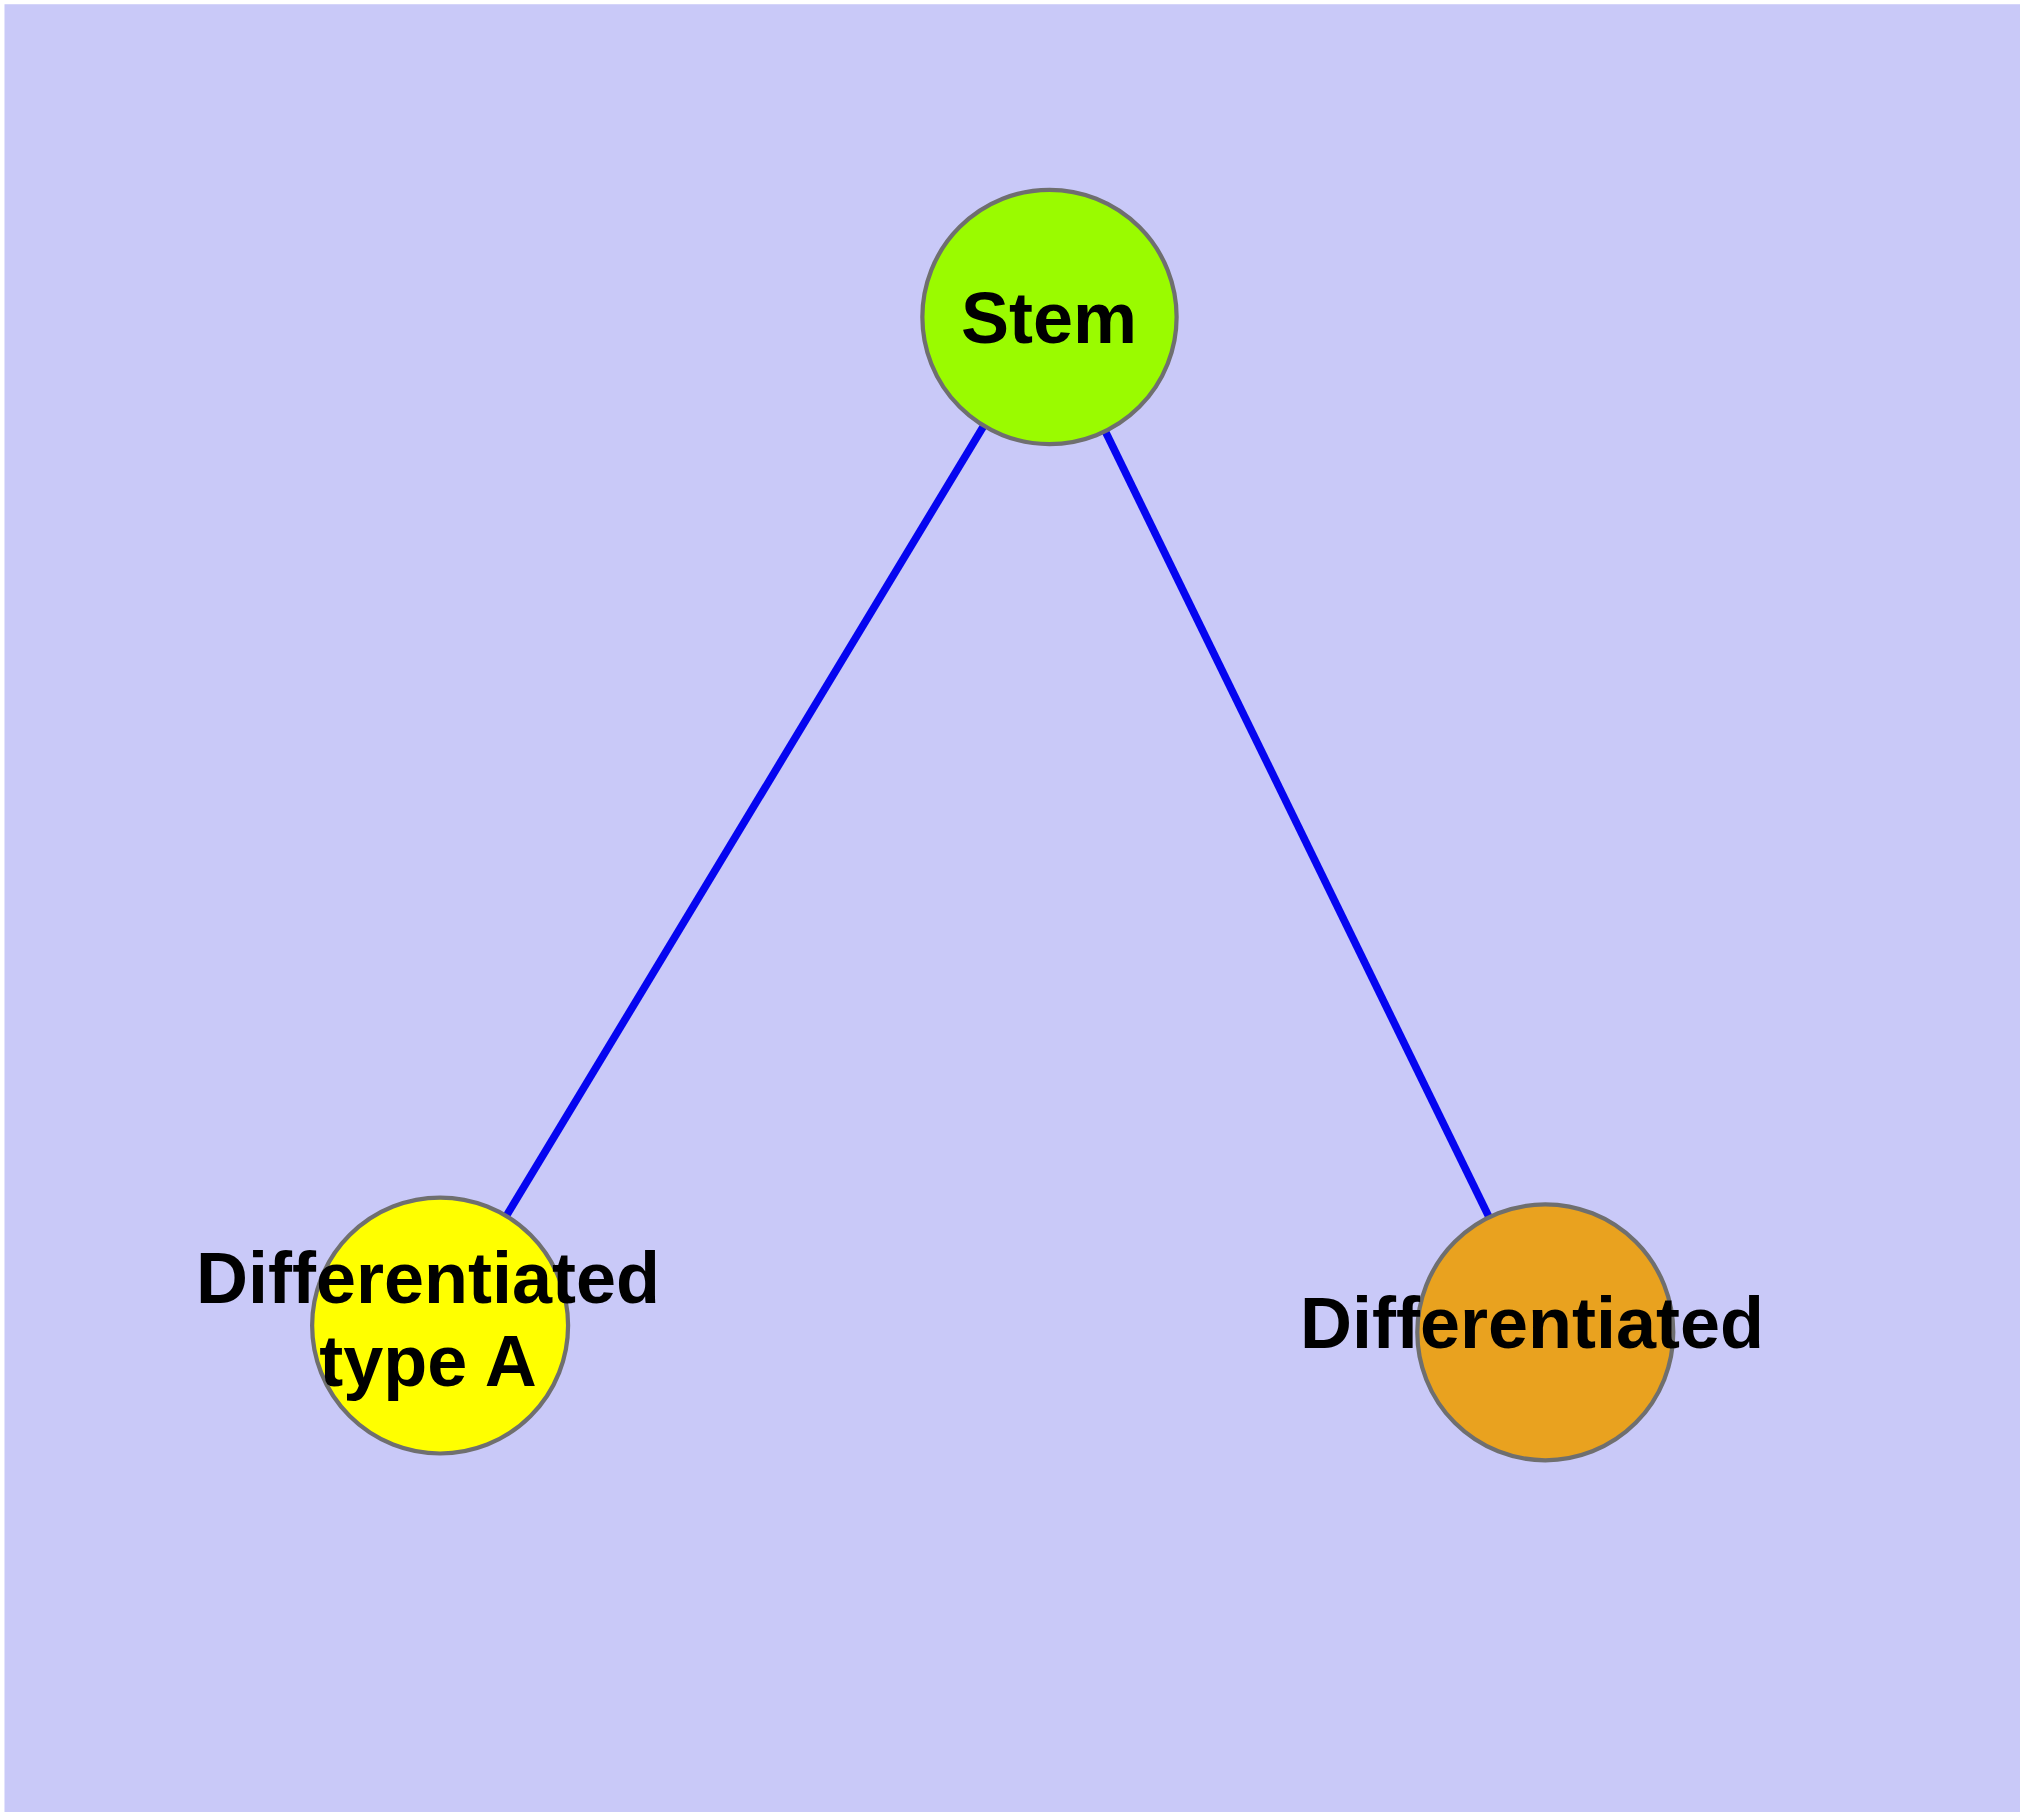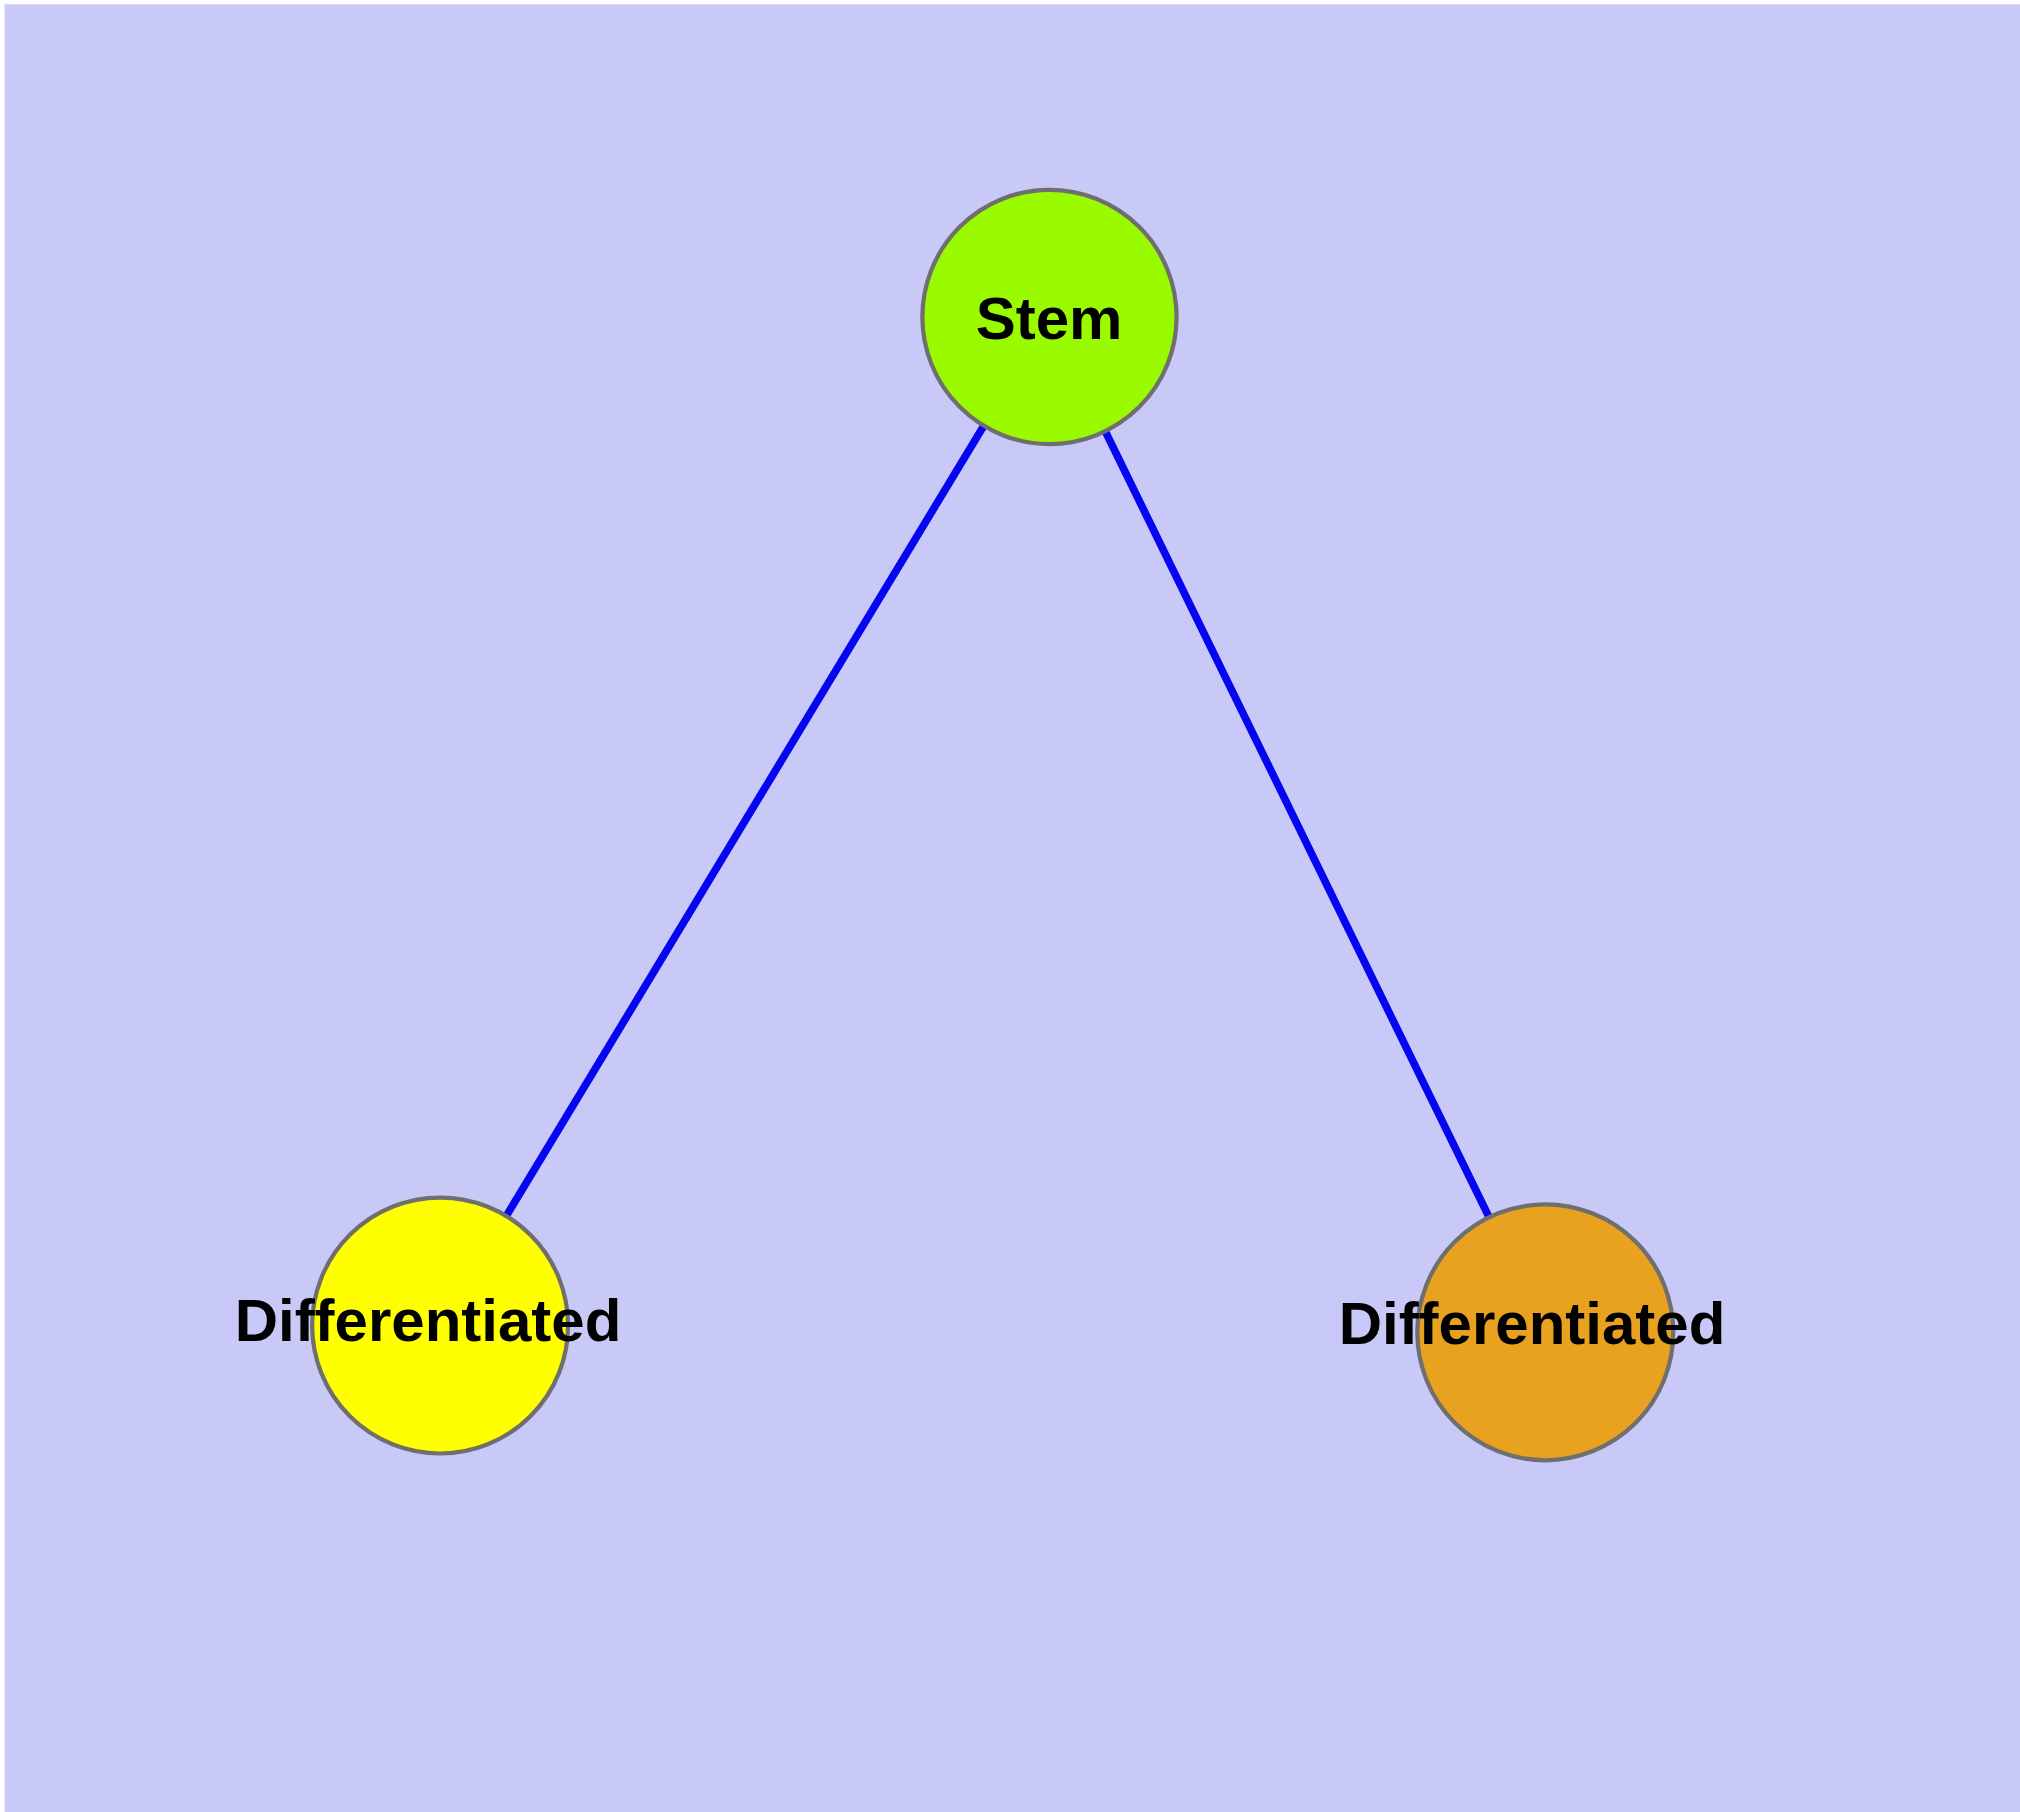--- a/index.html
+++ b/index.html
@@ -23,21 +23,21 @@
     stroke-linecap: butt;
   }
   .node {
     stroke-width: 5px;
   }
   .label {
     position: absolute;
     transform: translate(-50%, -50%);
     text-align: center;
     font-weight: bold;
-    font-size: 60px;
+    font-size: 72px;
     line-height: 1.15;
     color: #000000;
     white-space: nowrap;
     font-family: "Liberation Sans", sans-serif;
   }
 </style>
 </head>
 <body>
 
 <div class="page">
@@ -53,20 +53,21 @@
     <circle class="node" cx="519" cy="1564" r="151" fill="#FFFF00" stroke="#6F6F6F"></circle>
     <circle class="node" cx="1823" cy="1572" r="151" fill="#E9A21F" stroke="#6F6F6F"></circle>
   </svg>
 
   <div class="label" style="left:1049px; top:318px;">
     <div>Stem</div>
   </div>
 
   <div class="label" style="left:428px; top:1320px;">
     <div>Differentiated</div>
+    <div>type A</div>
   </div>
 
   <div class="label" style="left:1532px; top:1323px;">
     <div>Differentiated</div>
   </div>
 
 </div>
 
 
 </body></html>

